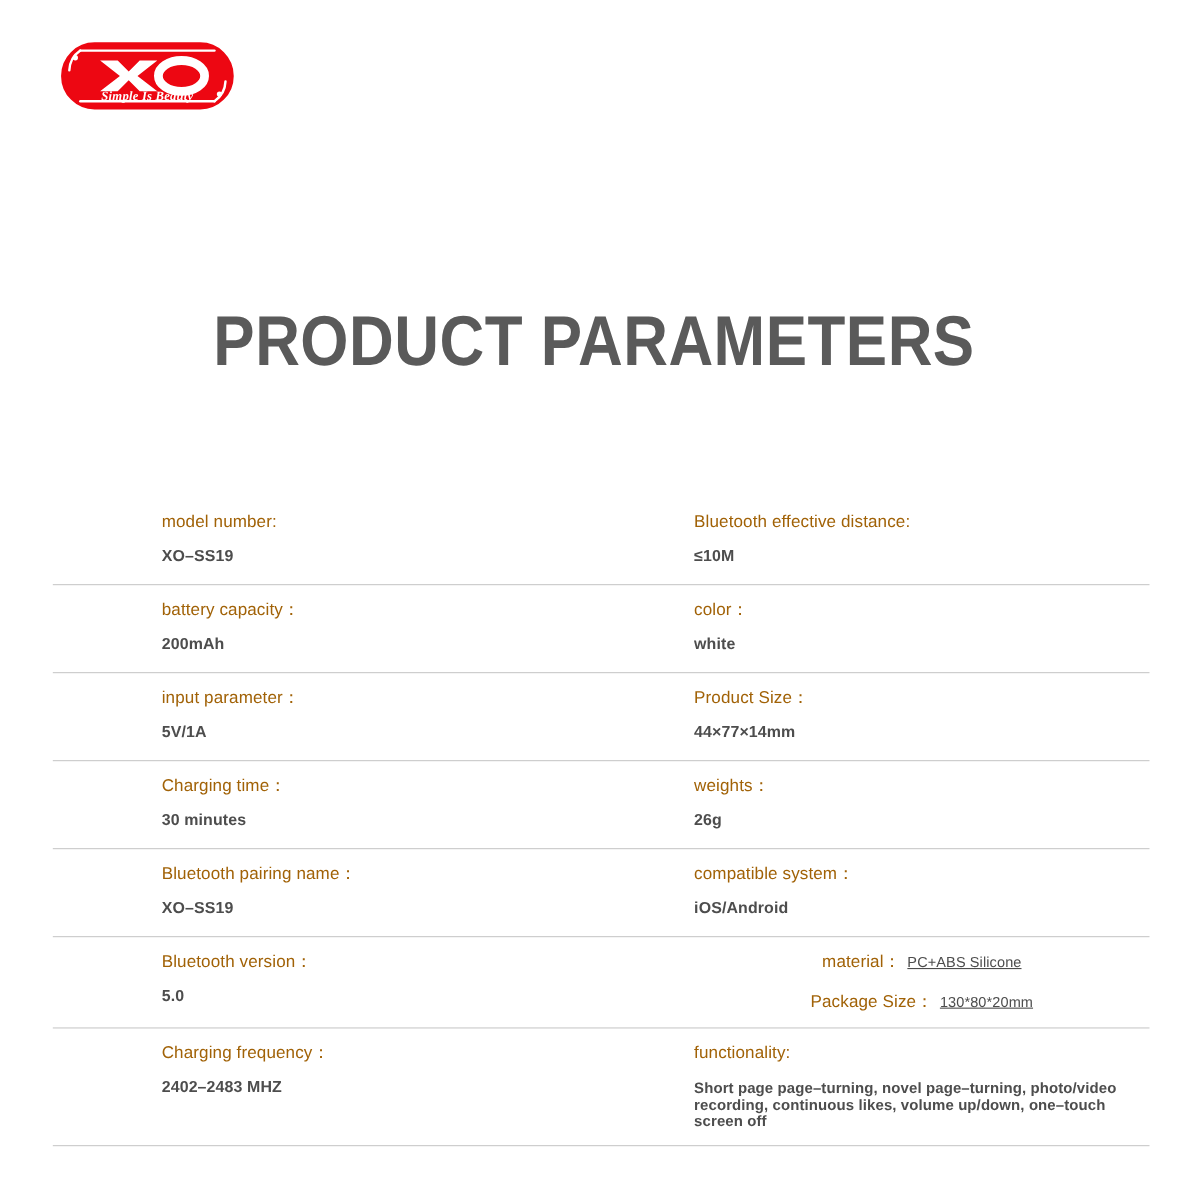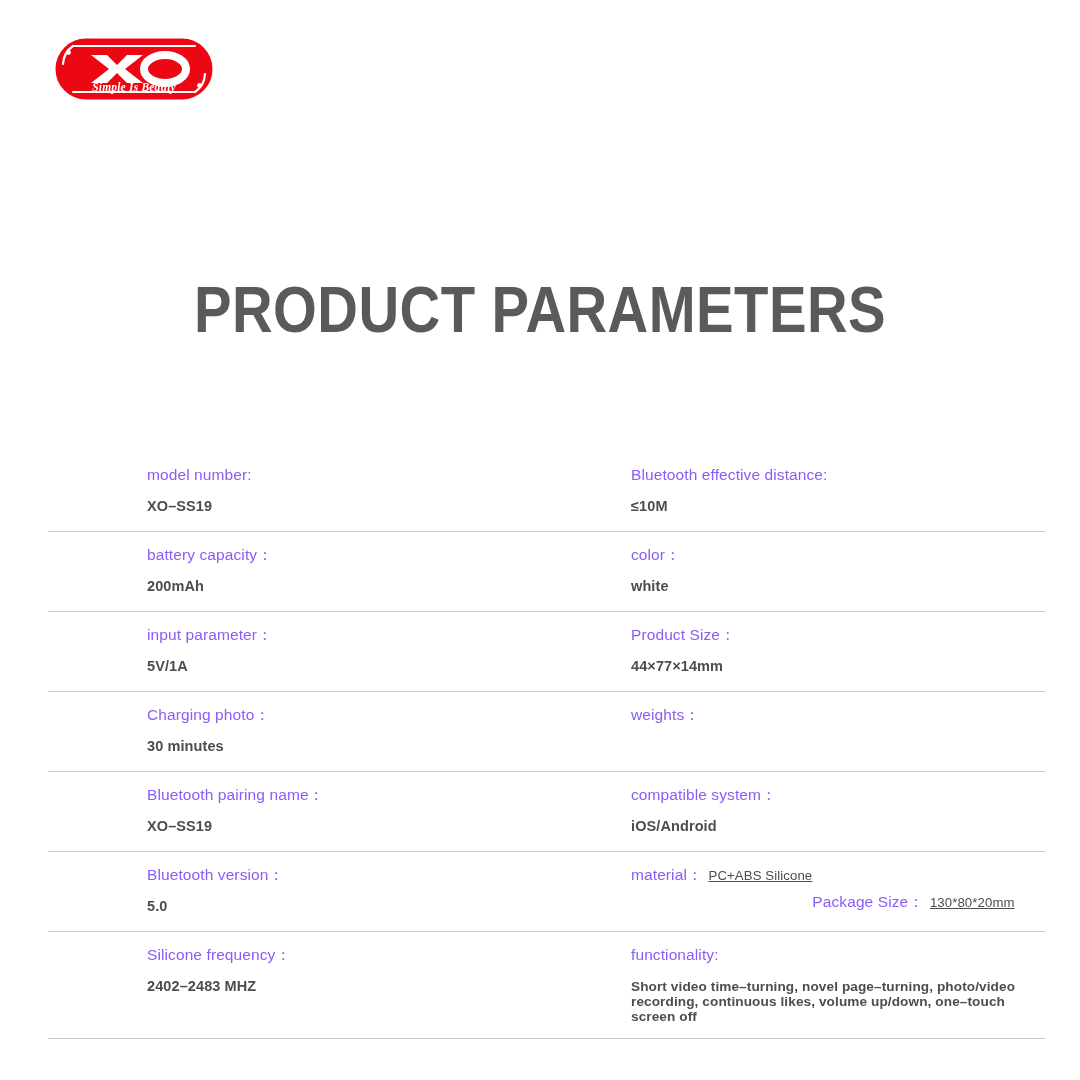--- a/index.html
+++ b/index.html
@@ -58,21 +58,21 @@
 
   .spec-cell {
     box-sizing: border-box;
     padding: 14px 0 14px 0;
     min-height: 79px;
   }
   .spec-cell.left  { width: 466px; padding-left: 99px; }
   .spec-cell.right { width: 531px; padding-left: 117px; }
 
   .spec-label {
-    color: #8b5cf6;
+    color: #a16207;
     font-size: 15.5px;
     font-weight: normal;
     line-height: 1.2;
     letter-spacing: 0.1px;
     white-space: nowrap;
   }
   .spec-value {
     color: #4d4d4d;
     font-size: 14.5px;
     line-height: 1.2;
@@ -86,30 +86,30 @@
     margin-top: 14px;
     max-width: 420px;
   }
 
   
   .inline-pair {
     display: flex;
     align-items: baseline;
     gap: 6px;
   }
-  .inline-pair + .inline-pair { margin-top: 27px; }
+  .inline-pair + .inline-pair { margin-top: 17px; }
   .inline-pair .spec-label { font-size: 15.5px; }
   .inline-pair .inline-value {
     color: #4d4d4d;
     font-size: 13.2px;
     letter-spacing: 0.1px;
     white-space: nowrap;
     text-decoration: underline;
   }
-  .cell-stack { display: flex; flex-direction: row; }
+  .cell-stack { display: flex; flex-direction: column; align-items: center; }
 </style>
 </head>
 <body>
 
 <div class="logo-wrap">
   <svg class="logo-svg" viewBox="0 0 158 62" xmlns="http://www.w3.org/2000/svg">
 
     <rect x="1.5" y="1.5" width="155" height="59" rx="29.5" ry="29.5" fill="#ed0712" stroke="#ed0712" stroke-width="2"></rect>
 
     <path d="M 18 8 L 140 8" stroke="#ffffff" stroke-width="2.2" fill="none" stroke-linecap="round"></path>
@@ -160,25 +160,26 @@
       <div class="spec-value">5V/1A</div>
     </div>
     <div class="spec-cell right">
       <div class="spec-label">Product Size：</div>
       <div class="spec-value">44×77×14mm</div>
     </div>
   </div>
 
   <div class="spec-row">
     <div class="spec-cell left">
-      <div class="spec-label">Charging photo：</div>
+      <div class="spec-label">Charging time：</div>
       <div class="spec-value">30 minutes</div>
     </div>
     <div class="spec-cell right">
       <div class="spec-label">weights：</div>
+      <div class="spec-value">26g</div>
     </div>
   </div>
 
   <div class="spec-row">
     <div class="spec-cell left">
       <div class="spec-label">Bluetooth pairing name：</div>
       <div class="spec-value">XO–SS19</div>
     </div>
     <div class="spec-cell right">
       <div class="spec-label">compatible system：</div>
@@ -200,22 +201,22 @@
         <div class="inline-pair">
           <span class="spec-label">Package Size：</span>
           <span class="inline-value">130*80*20mm</span>
         </div>
       </div>
     </div>
   </div>
 
   <div class="spec-row last">
     <div class="spec-cell left">
-      <div class="spec-label">Silicone frequency：</div>
+      <div class="spec-label">Charging frequency：</div>
       <div class="spec-value">2402–2483 MHZ</div>
     </div>
     <div class="spec-cell right">
       <div class="spec-label">functionality:</div>
-      <div class="spec-value wrapped">Short video time–turning, novel page–turning, photo/video recording, continuous likes, volume up/down, one–touch screen off</div>
+      <div class="spec-value wrapped">Short page page–turning, novel page–turning, photo/video recording, continuous likes, volume up/down, one–touch screen off</div>
     </div>
   </div>
 
 </div>
 
 </body></html>

